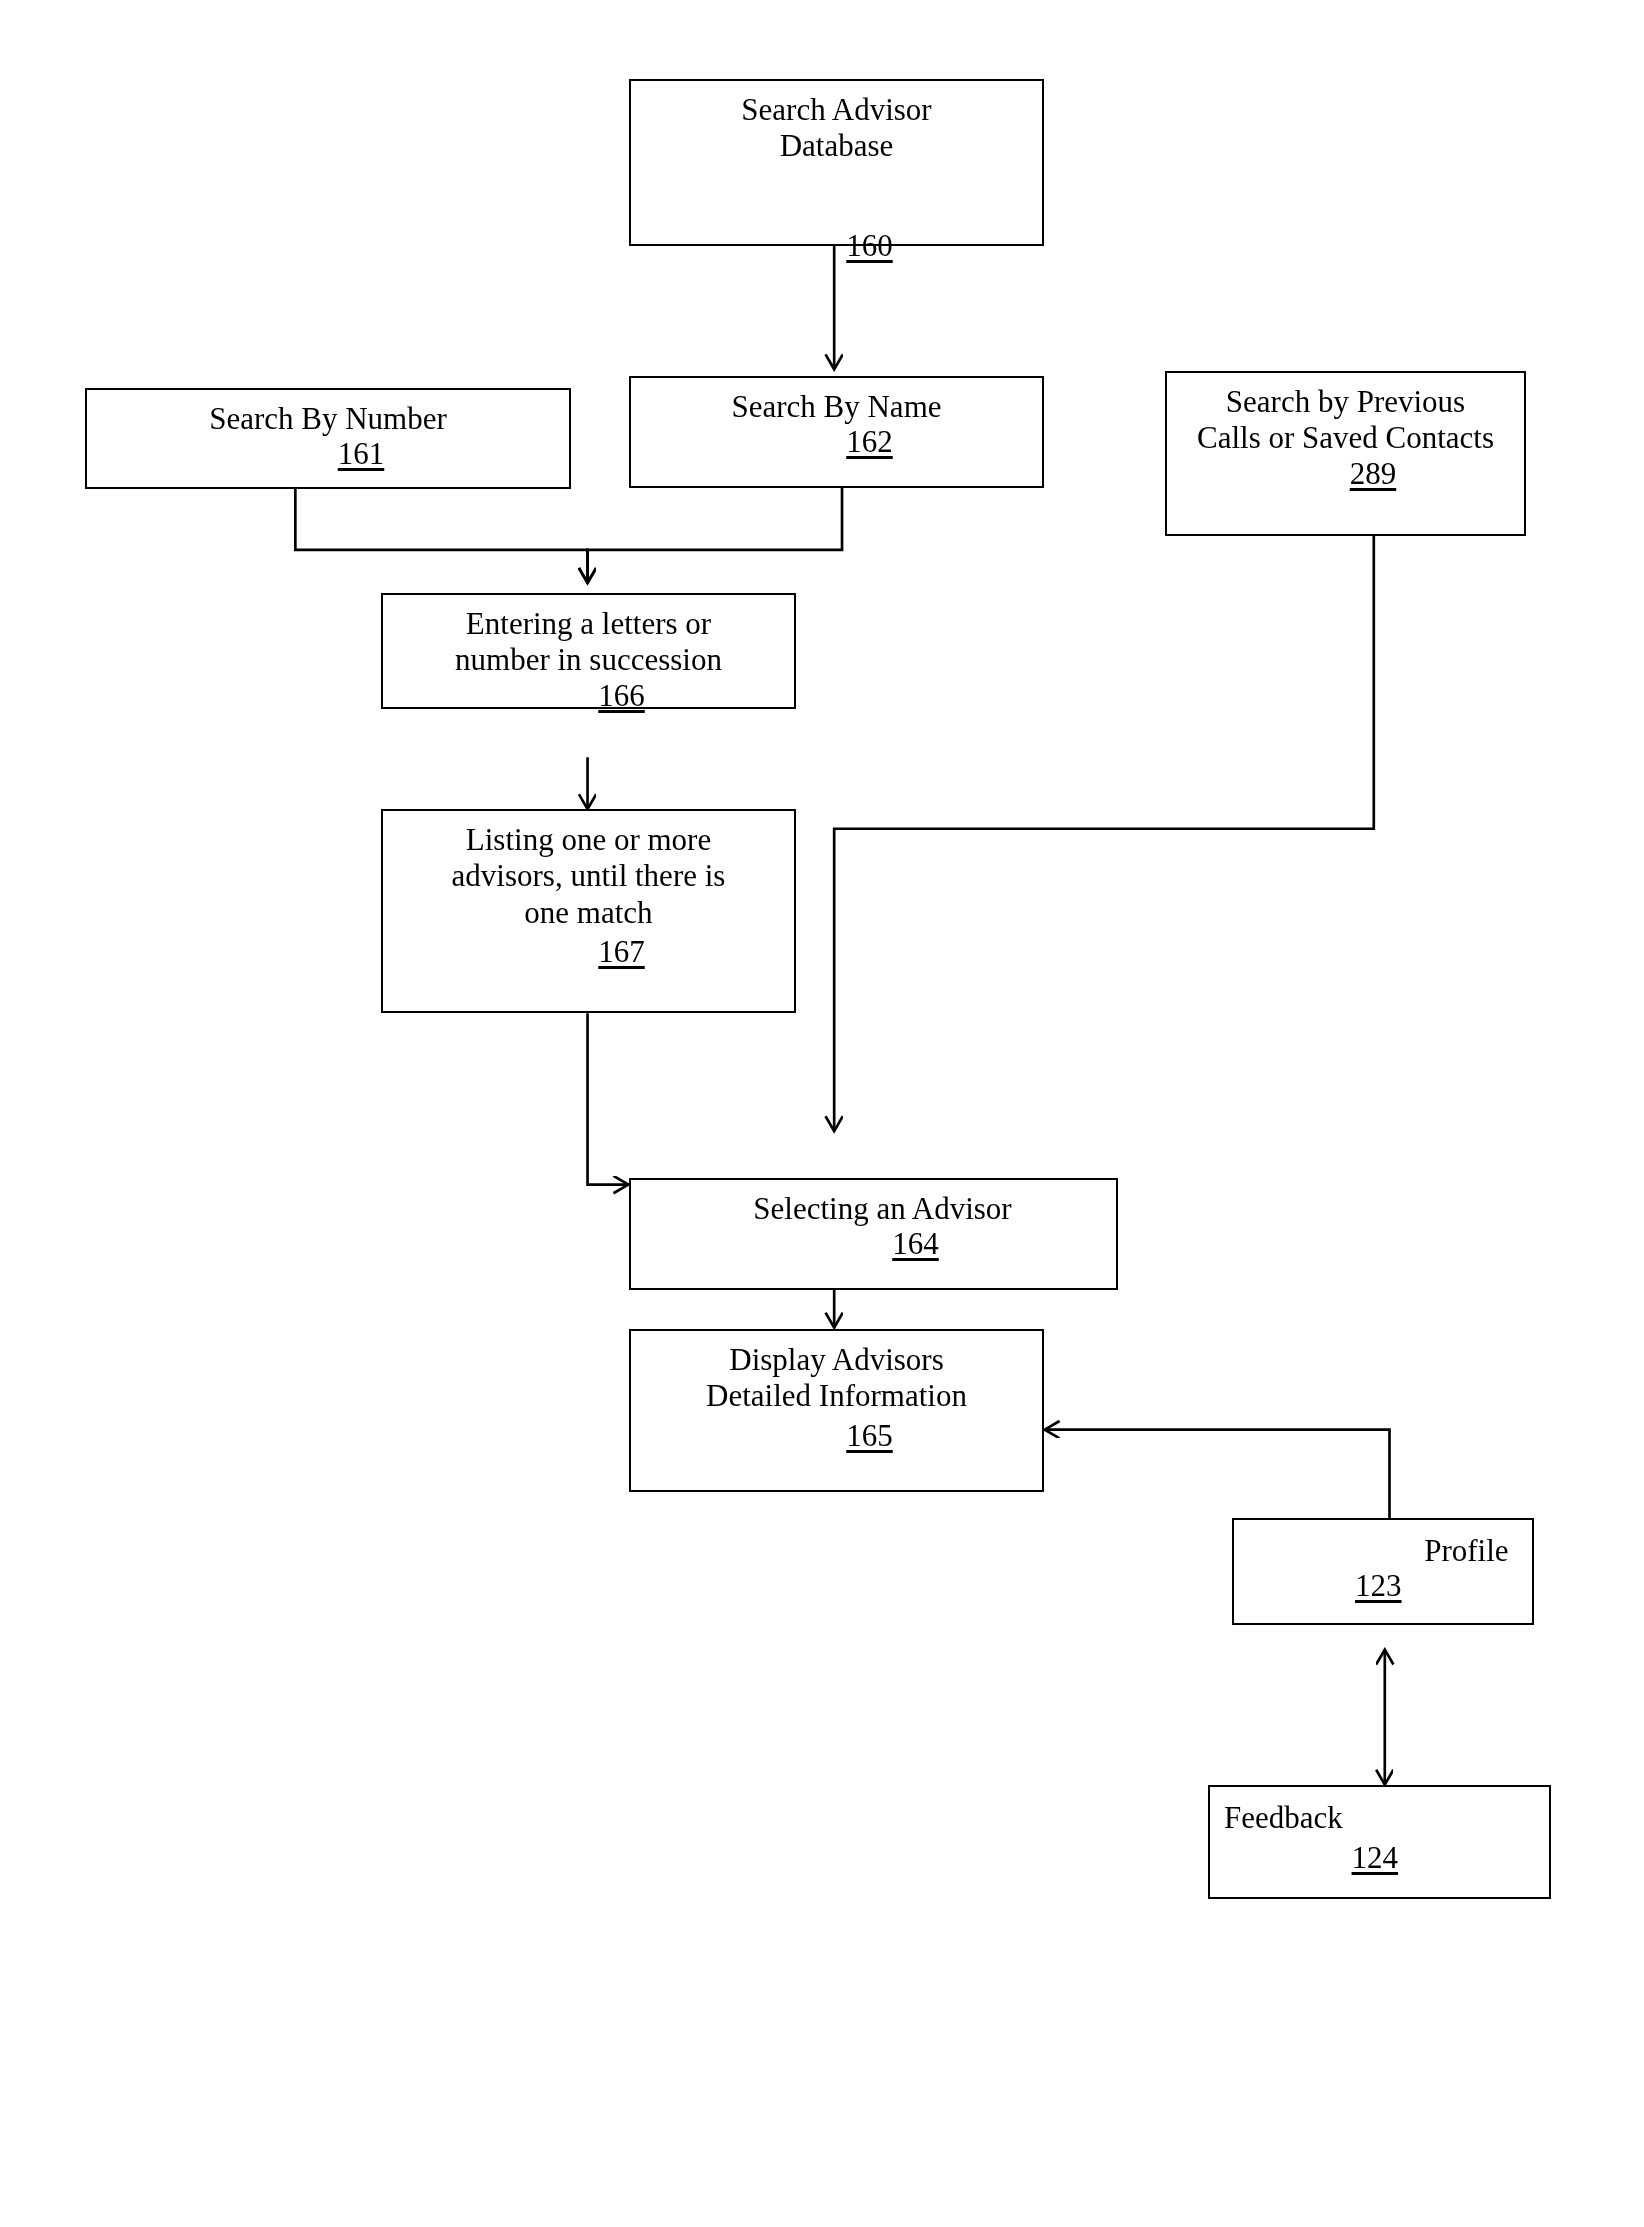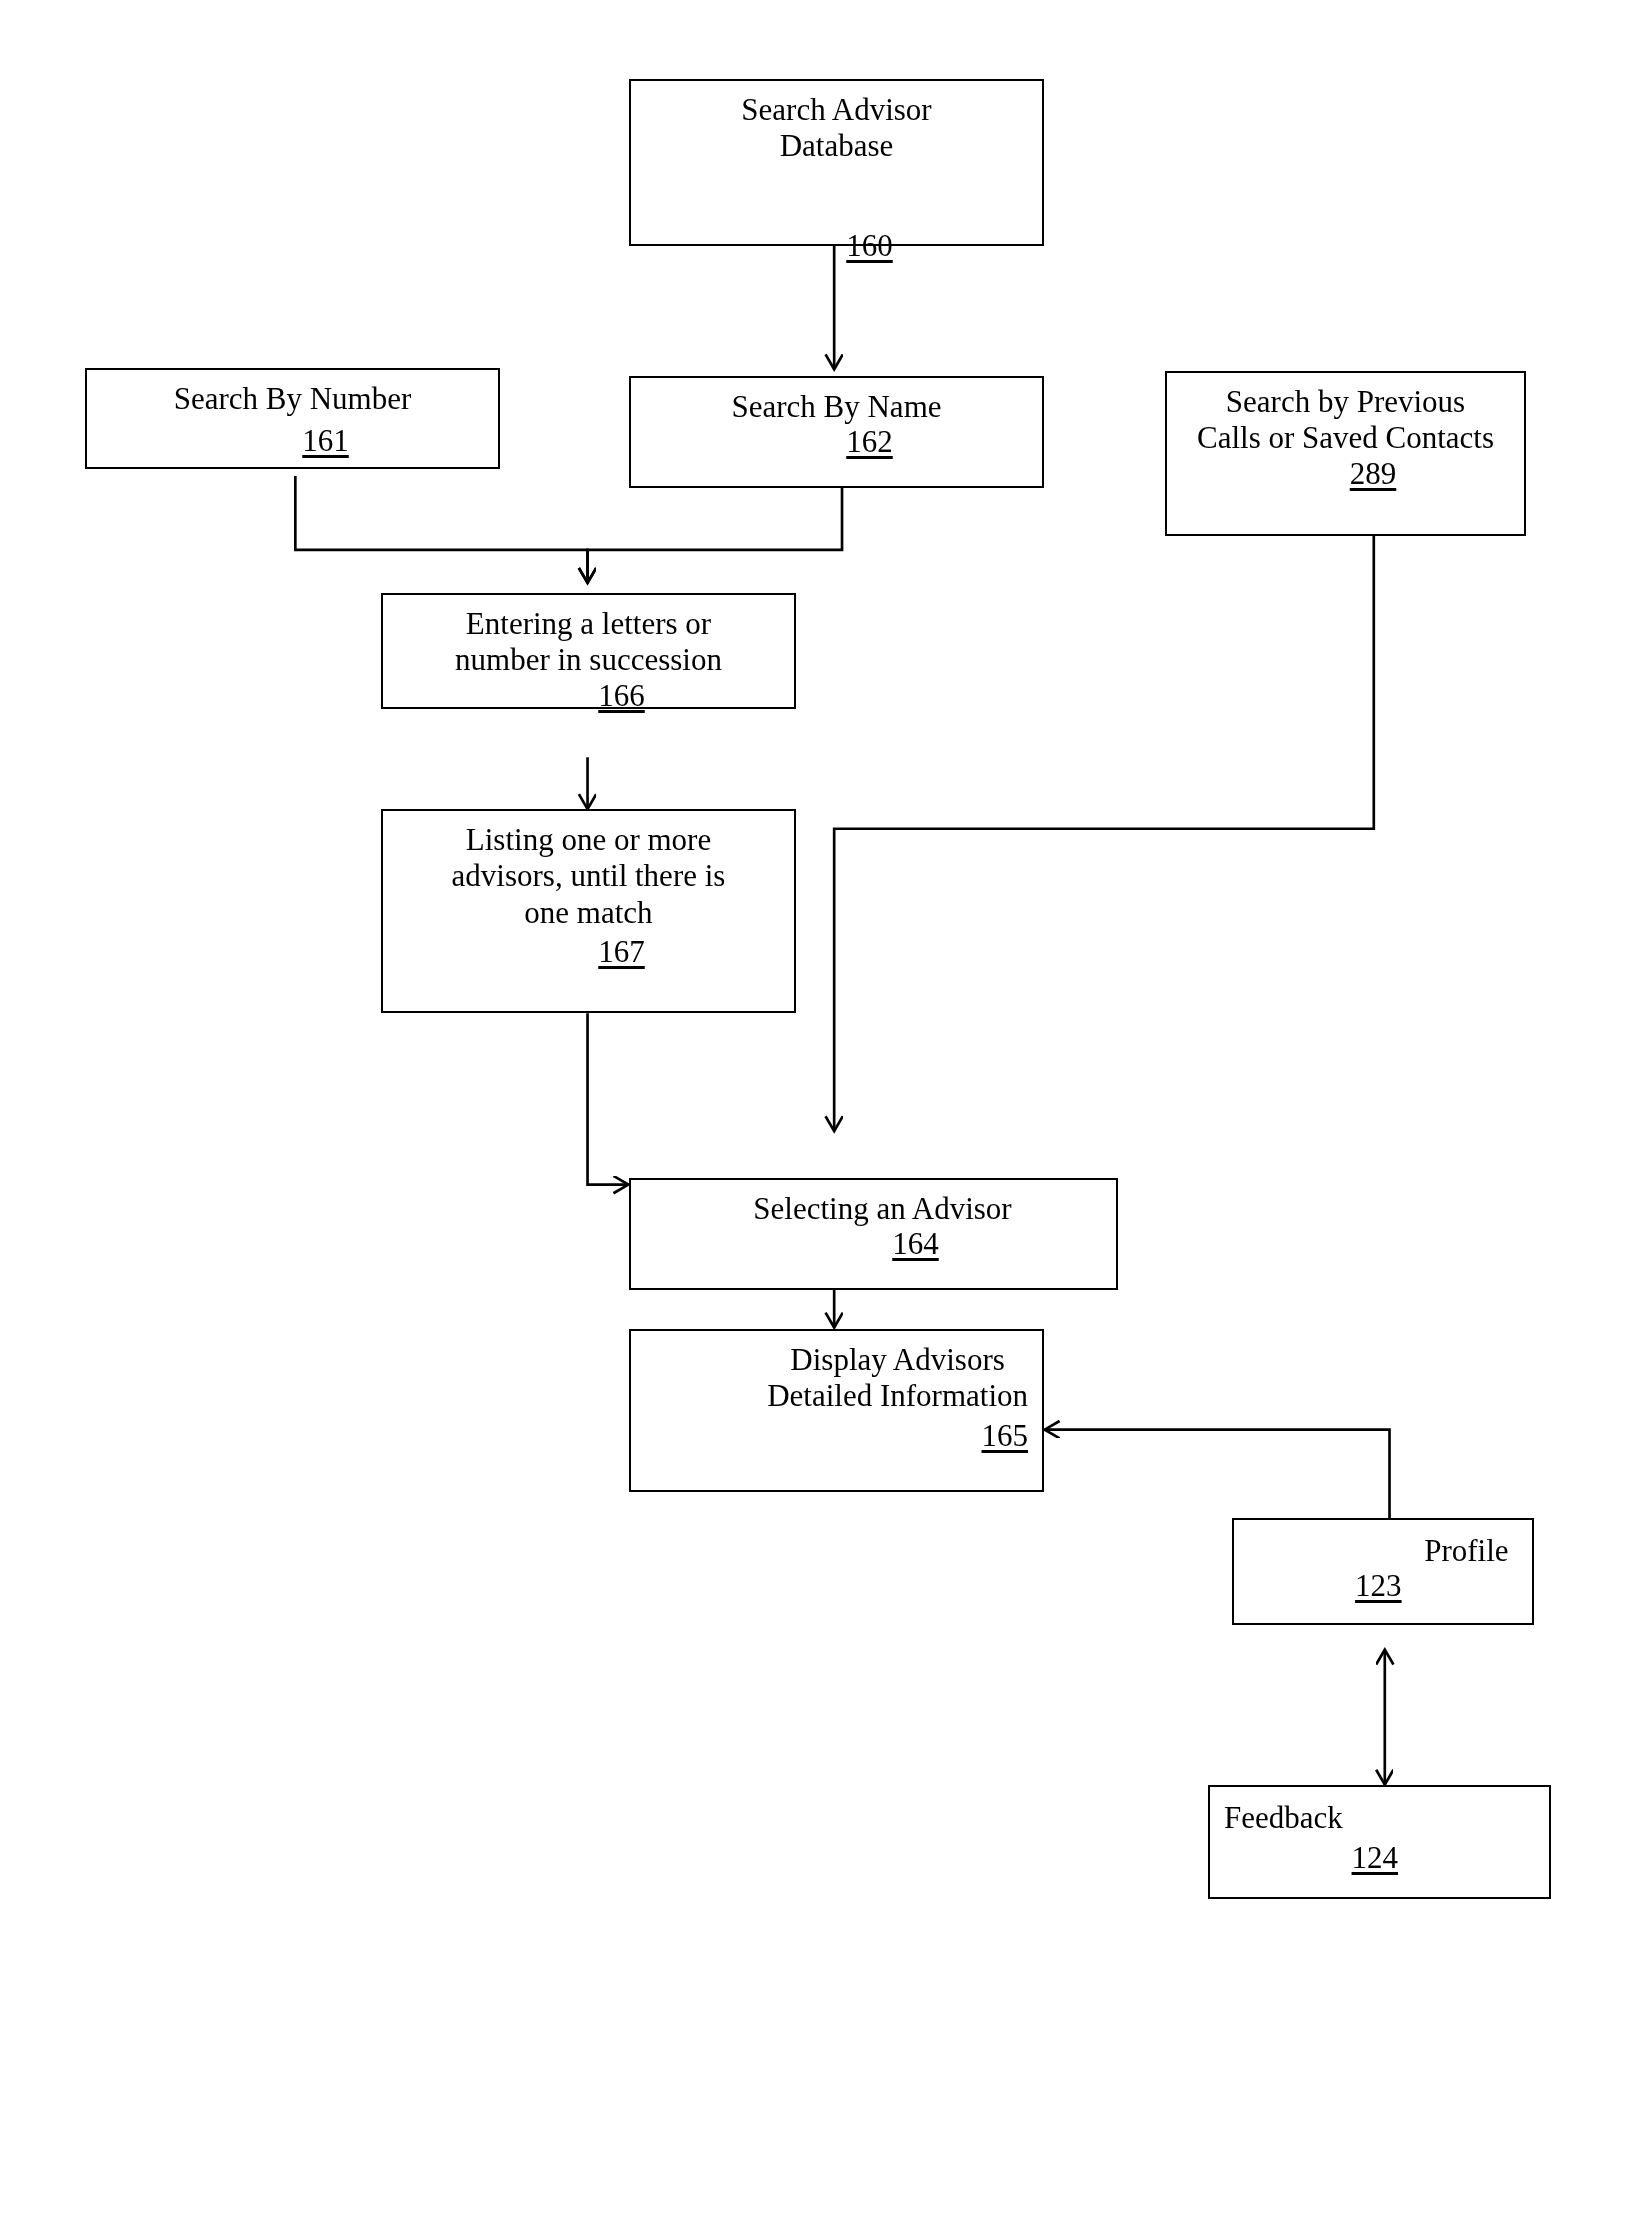--- a/index.html
+++ b/index.html
@@ -113,21 +113,21 @@
     <path d="M 1763 2100 L 1763 2272" fill="none" stroke="#000000" stroke-width="3.4" marker-end="url(#arrowOpen)" marker-start="url(#arrowOpenStart)"></path>
   </svg>
 
   <div class="node" style="left:629px; top:79px; width:415px; height:167px;gap:32px;">
     <div class="node-text">Search Advisor
 Database</div>
     <div class="spacer-sm"></div>
     <div class="node-ref ref-center-right">160</div>
   </div>
 
-  <div class="node" style="left:85px; top:368px; width:415px; height:101px;justify-content:space-between;">
+  <div class="node" style="left:85px; top:388px; width:486px; height:101px;">
     <div class="node-text">Search By Number</div>
     <div class="node-ref ref-center-right">161</div>
   </div>
 
   <div class="node" style="left:629px; top:376px; width:415px; height:112px;">
     <div class="node-text">Search By Name</div>
     <div class="node-ref ref-center-right">162</div>
   </div>
 
   <div class="node" style="left:1165px; top:371px; width:361px; height:165px; padding-left:7.9px; padding-right:7.9px;">
@@ -149,21 +149,21 @@
 one match</div>
     <div class="spacer-sm"></div>
     <div class="node-ref ref-center-right">167</div>
   </div>
 
   <div class="node" style="left:629px; top:1178px; width:489px; height:112px;padding-left:32px;">
     <div class="node-text">Selecting an Advisor</div>
     <div class="node-ref ref-center-right">164</div>
   </div>
 
-  <div class="node" style="left:629px; top:1329px; width:415px; height:163px;align-items:flex-end;">
+  <div class="node" style="left:629px; top:1329px; width:415px; height:163px;">
     <div class="node-text">Display Advisors
 Detailed Information</div>
     <div class="spacer-sm"></div>
     <div class="node-ref ref-center-right">165</div>
   </div>
 
   <div class="node" style="left:1232px; top:1518px; width:302px; height:107px; padding-top:12.6px;">
     <div class="node-text text-right-pad">Profile</div>
     <div class="node-ref ref-right-pad">123</div>
   </div>

